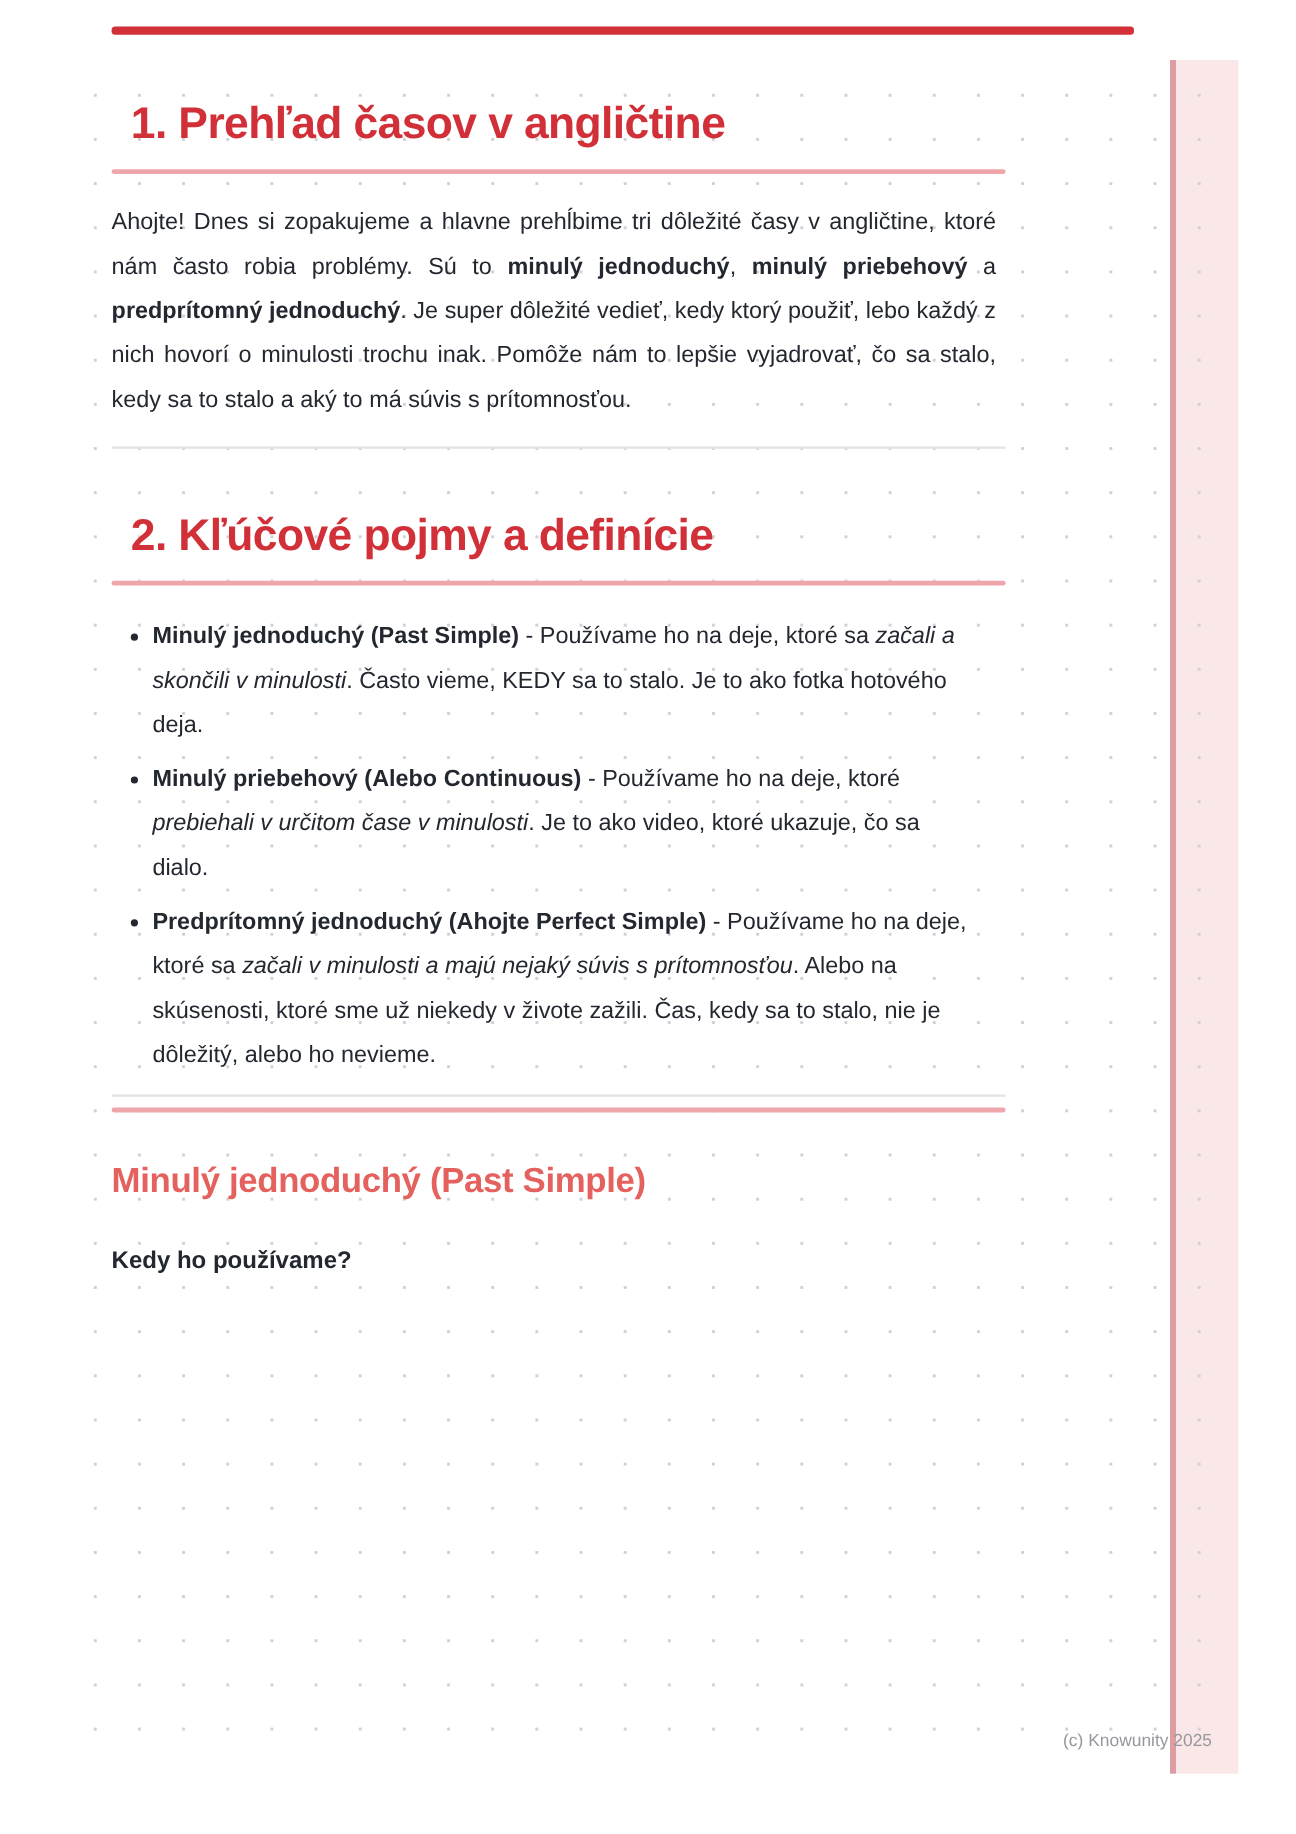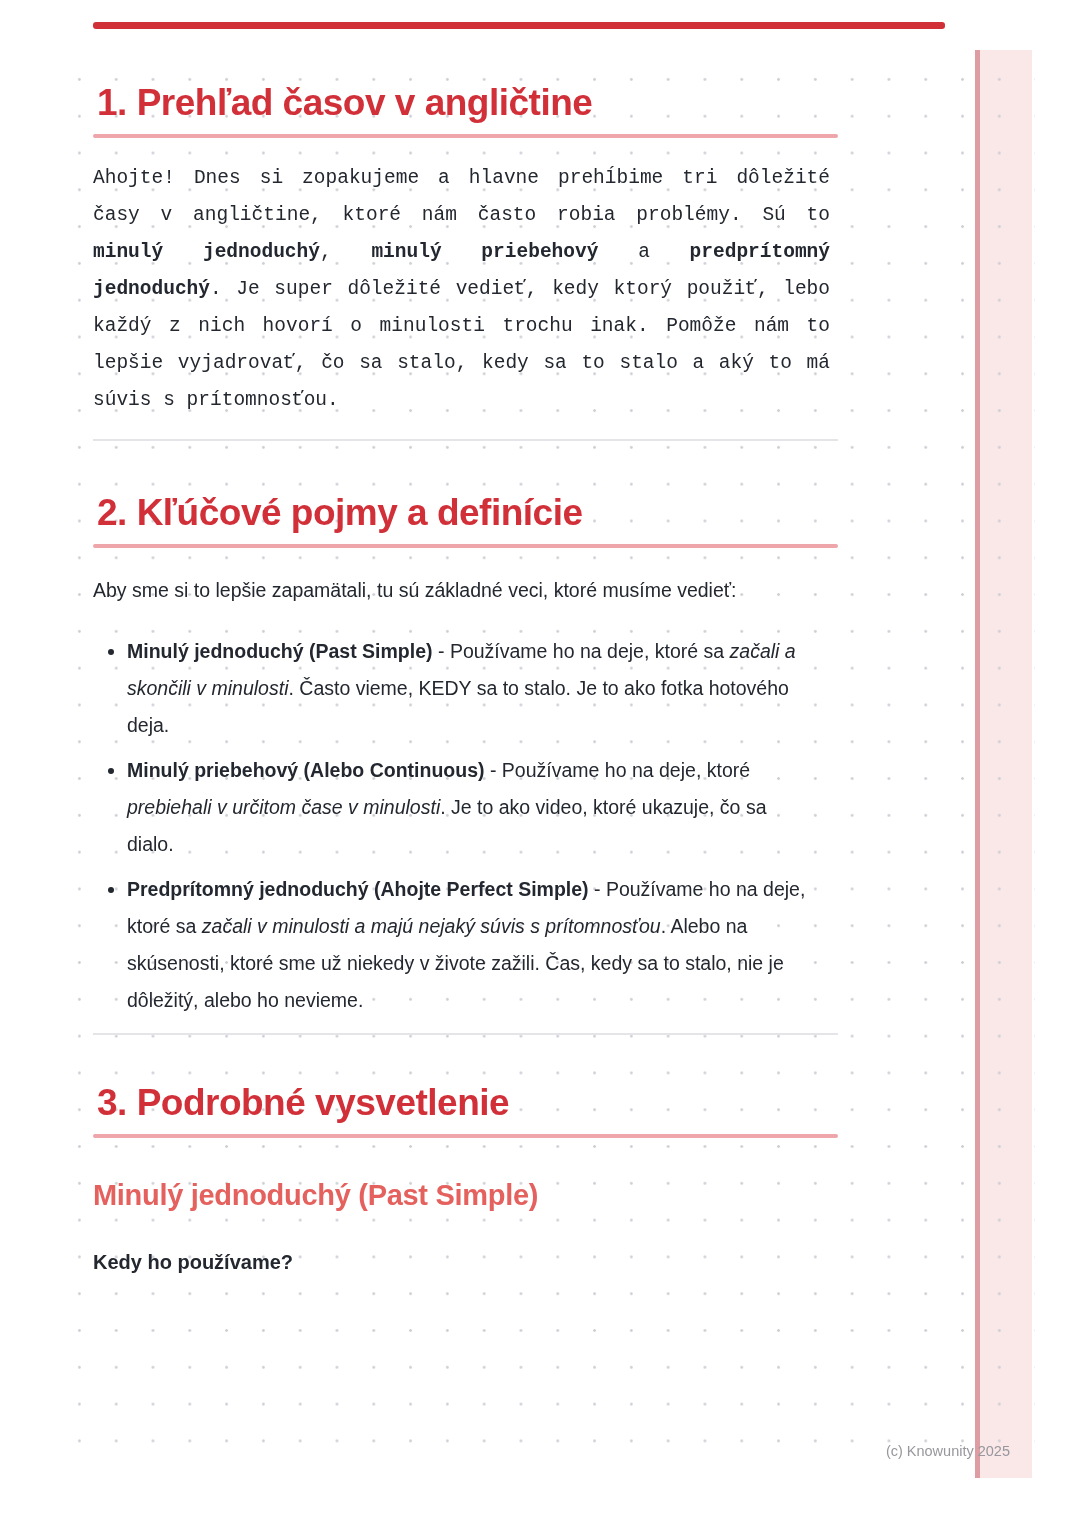--- a/index.html
+++ b/index.html
@@ -42,35 +42,34 @@
     margin:86px 0 0;
     font-size:57px;line-height:68px;font-weight:700;
     letter-spacing:-1.5px;
     color:var(--red);
   }
   .red-rule{
     margin-top:22px;width:852px;height:7px;border-radius:3px;
     background:var(--red);
   }
   h2.section-heading{
-    margin:4px;font-size:37px;line-height:44px;font-weight:700;
+    margin:16px;font-size:37px;line-height:44px;font-weight:700;
     letter-spacing:-0.5px;color:var(--red);
   }
   .sec-1 h2{margin-top:52px;}
   .sec-2 h2{margin-top:50px;}
   .sec-3 h2{margin-top:46px;}
   .h2-underline{
     margin-top:9px;width:745px;height:4px;border-radius:2px;
     background:var(--pink-line);
   }
   p.body-par{
     margin:22px 0 0;width:737px;
     font-size:19.5px;line-height:37px;color:var(--ink);
     text-align:justify;
-    font-family:Liberation Mono, monospace;
   }
   p.intro-par{
     margin:24px 0 0;width:737px;
     font-size:19.5px;line-height:37px;color:var(--ink);
   }
   .divider{
     margin-top:20px;width:745px;height:2px;background:var(--divider);
   }
   .divider.post-list{margin-top:14px;}
   ul.key-list{
@@ -112,32 +111,30 @@
     <h2 class="section-heading">1. Prehľad časov v angličtine</h2>
     <div class="h2-underline"></div>
     <p class="body-par"><span>Ahojte! Dnes si zopakujeme a hlavne prehĺbime tri dôležité časy v angličtine, ktoré nám často robia problémy. Sú to </span><span class="b">minulý jednoduchý</span><span>, </span><span class="b">minulý priebehový</span><span> a </span><span class="b">predprítomný jednoduchý</span><span>. Je super dôležité vedieť, kedy ktorý použiť, lebo každý z nich hovorí o minulosti trochu inak. Pomôže nám to lepšie vyjadrovať, čo sa stalo, kedy sa to stalo a aký to má súvis s prítomnosťou.</span></p>
   </section>
 
   <div class="divider"></div>
 
   <section class="sec-2">
     <h2 class="section-heading">2. Kľúčové pojmy a definície</h2>
     <div class="h2-underline"></div>
-    <p class="intro-par">Aby sme si to lepšie zapamätali, tu sú základné veci, ktoré musíme vedieť:</p>
     <ul class="key-list">
         <li><span class="b">Minulý jednoduchý (Past Simple)</span><span> - Používame ho na deje, ktoré sa </span><span class="i">začali a skončili v minulosti</span><span>. Často vieme, KEDY sa to stalo. Je to ako fotka hotového deja.</span></li>
         <li><span class="b">Minulý priebehový (Alebo Continuous)</span><span> - Používame ho na deje, ktoré </span><span class="i">prebiehali v určitom čase v minulosti</span><span>. Je to ako video, ktoré ukazuje, čo sa dialo.</span></li>
         <li><span class="b">Predprítomný jednoduchý (Ahojte Perfect Simple)</span><span> - Používame ho na deje, ktoré sa </span><span class="i">začali v minulosti a majú nejaký súvis s prítomnosťou</span><span>. Alebo na skúsenosti, ktoré sme už niekedy v živote zažili. Čas, kedy sa to stalo, nie je dôležitý, alebo ho nevieme.</span></li>
       </ul>
   </section>
 
   <div class="divider post-list"></div>
 
   <section class="sec-3">
-    <h2 class="section-heading">3. Podrobné vysvetlenie</h2>
     <div class="h2-underline"></div>
     <h3 class="sub-heading">Minulý jednoduchý (Past Simple)</h3>
     <p class="question">Kedy ho používame?</p>
   </section>
 
 </div>
 
 <div class="copyright">(c) Knowunity 2025</div>
 
 </body></html>

